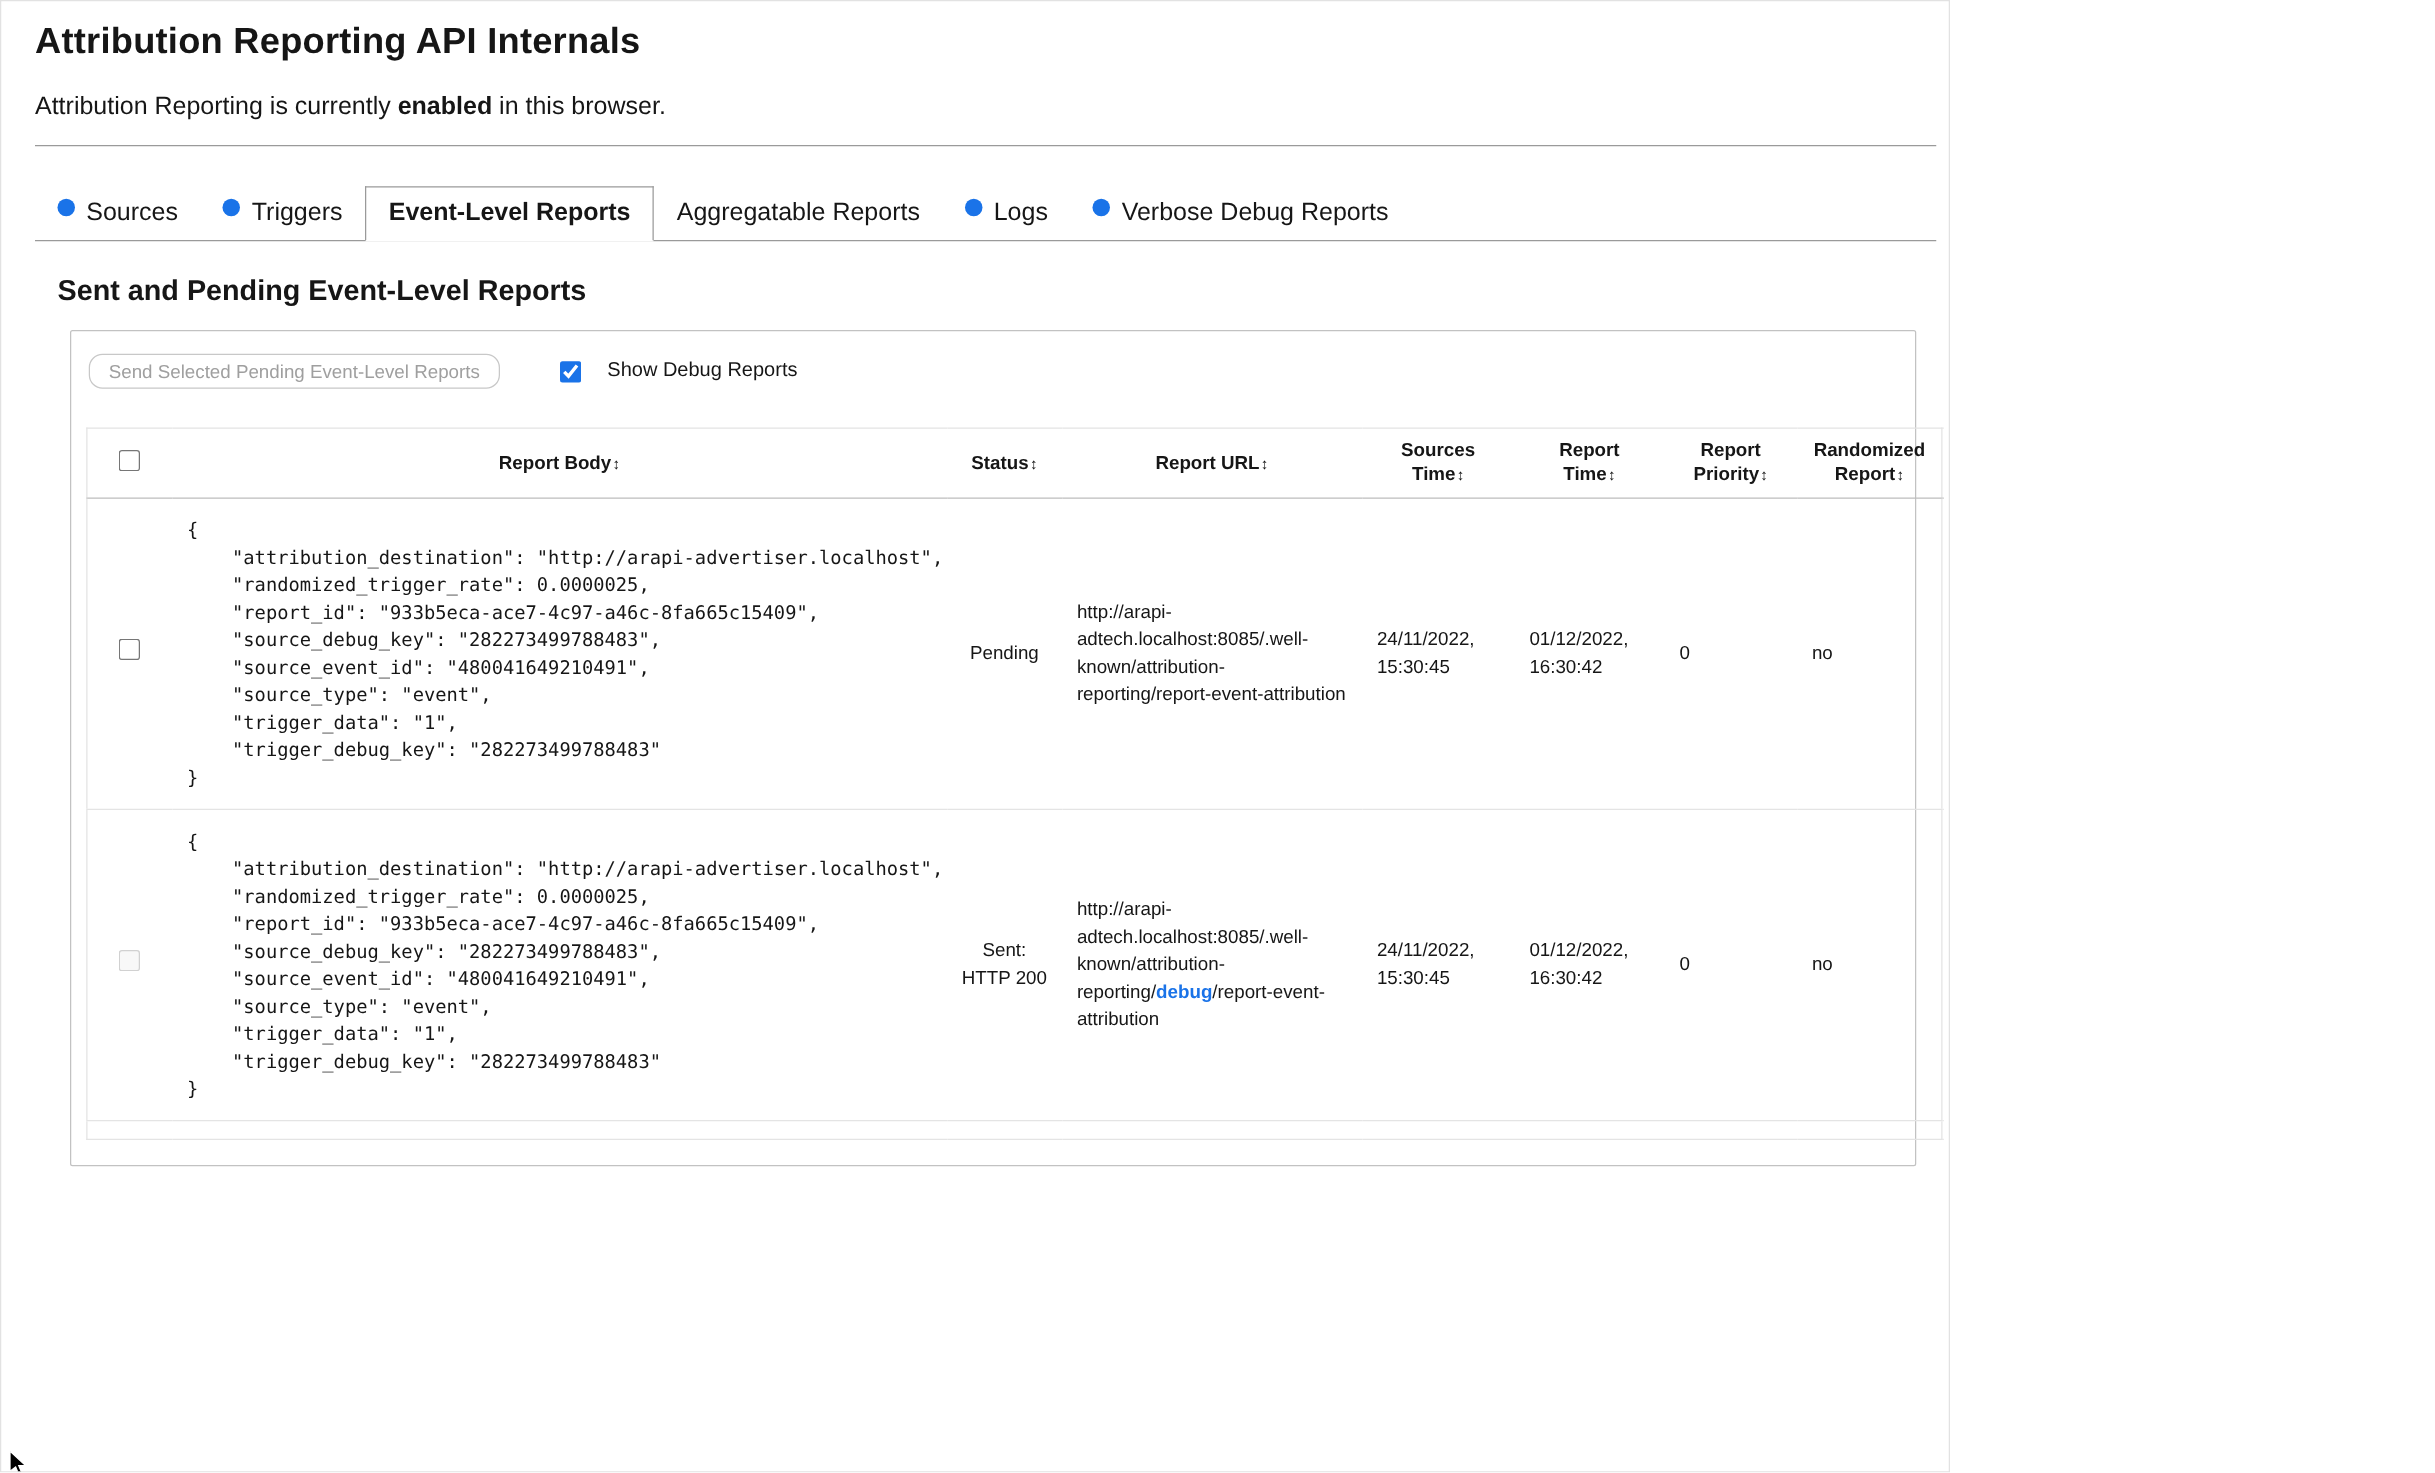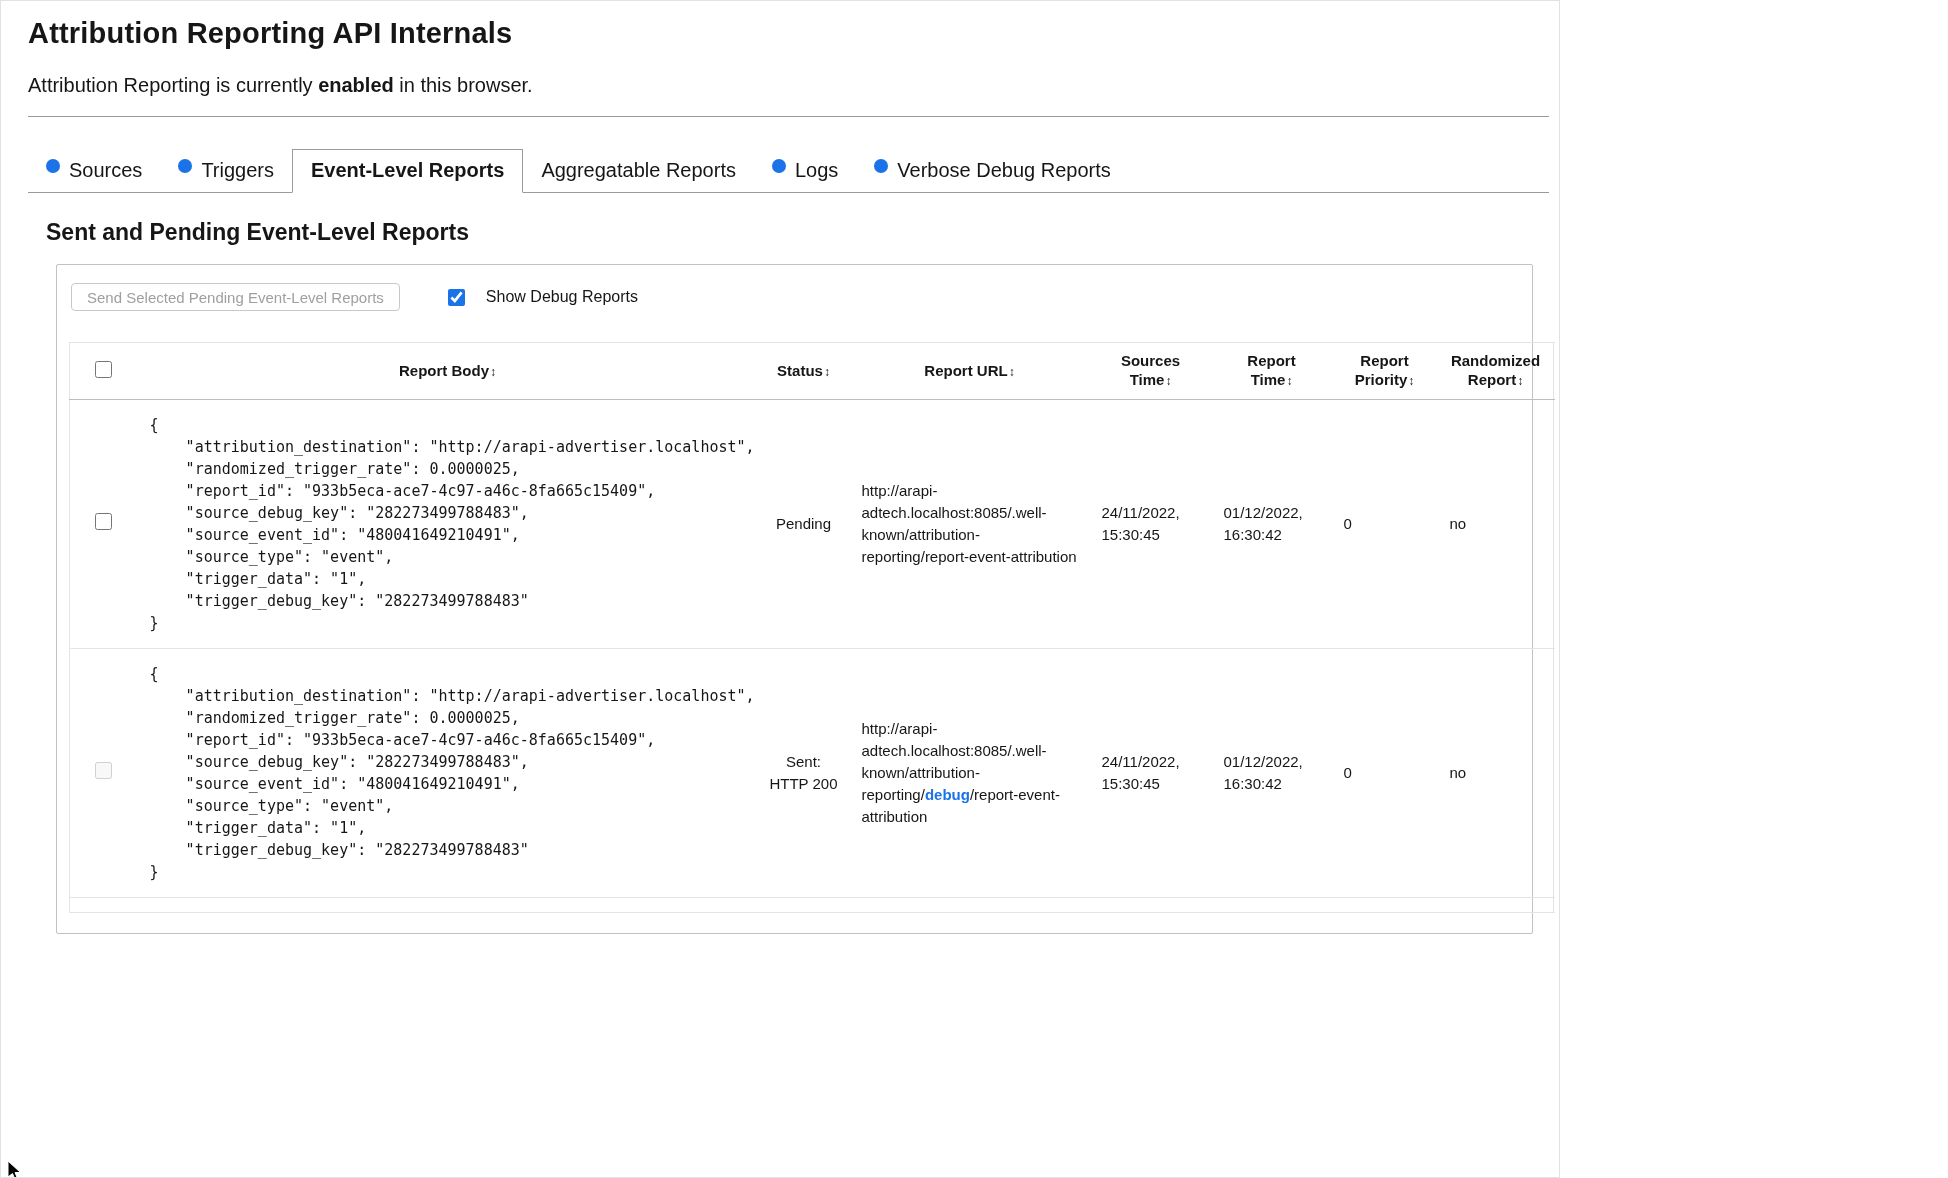--- a/index.html
+++ b/index.html
@@ -25,21 +25,21 @@
   .tab { display: flex; align-items: flex-start; gap: 9px; padding: 9px 18px 10px; font-size: 20px; cursor: pointer; background: transparent; }
   .tab.active {
     font-weight: 700; background: #fff;
     border: 1px solid #9a9a9a; border-bottom: 1px solid #fff; margin-bottom: -1px;
   }
   .dot { width: 14px; height: 14px; border-radius: 50%; background: var(--accent, #1a73e8); flex: none; }
   h2 { font-size: 23px; font-weight: 700; margin: 26px 0 18px 18px; }
   .panel { margin: 0 16px 0 28px; border: 1px solid #c2c2c2; border-radius: 2px; background: #fff; padding: 14px 12px 20px; }
   .panel-controls { display: flex; align-items: center; gap: 48px; padding: 4px 2px 14px; }
   .btn.send-btn { color: #9f9f9f; border-color: #c8c8c8; }
-  .btn.send-btn:disabled { color: #9f9f9f; }
+  .btn.send-btn:disabled { color: #9f9f9f; border-radius: 11px; }
   .debug-toggle { display: flex; align-items: center; gap: 21px; font-size: 16px; cursor: pointer; }
   input[type=checkbox] { width: 17px; height: 17px; accent-color: var(--accent, #1a73e8); margin: 0; cursor: pointer; }
   table.reports-table { width: 100%; border-collapse: collapse; table-layout: fixed; border: 1px solid #e4e4e4; margin-top: 17px; }
   thead tr { border-bottom: 1px solid #bdbdbd; }
   tbody tr { border-bottom: 1px solid #e4e4e4; }
   th { font-size: 15px; font-weight: 700; text-align: center; padding: 8px 4px; vertical-align: middle; line-height: 19px; }
   .th-label { white-space: pre-line; }
   .sort-icon { font-size: 12px; margin-left: 1px; font-weight: 700; }
   td { font-size: 15px; padding: 10px 12px; vertical-align: middle; line-height: 22px; }
   th.col-check, td.col-check { text-align: center; padding: 6px 0; }

